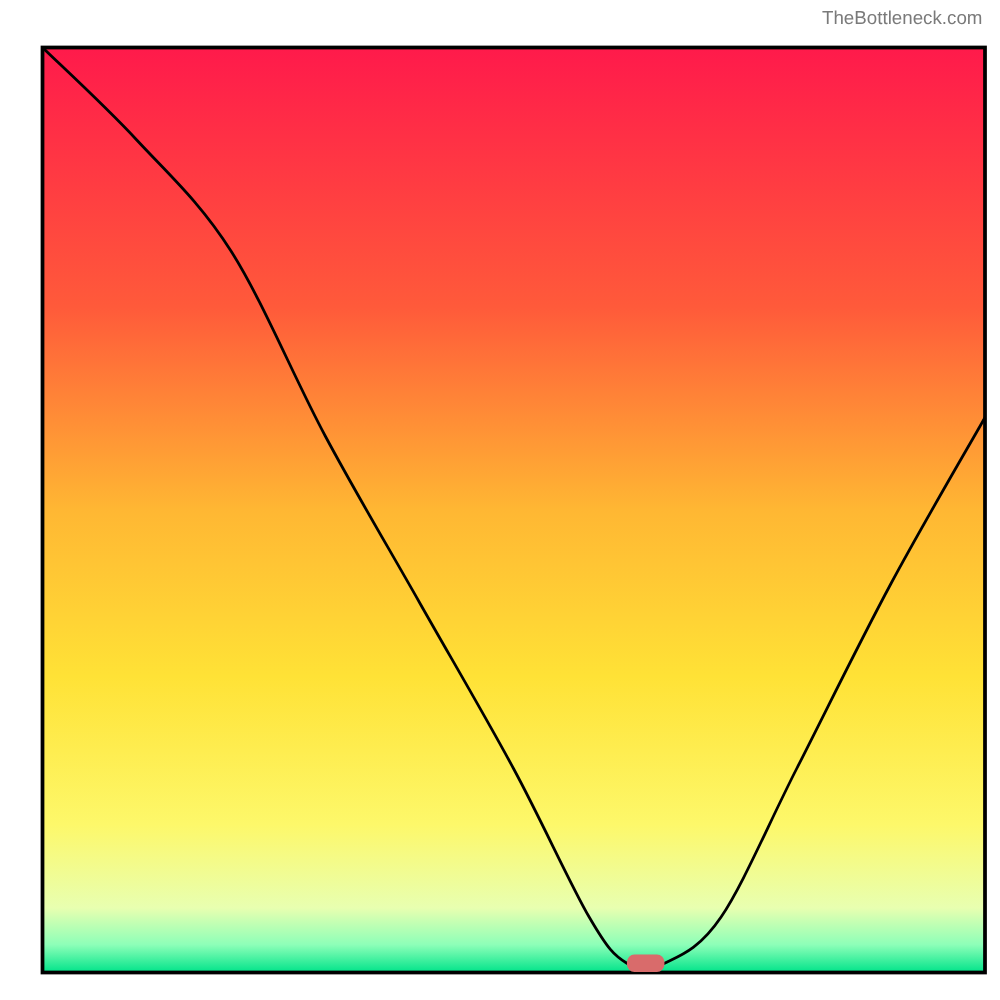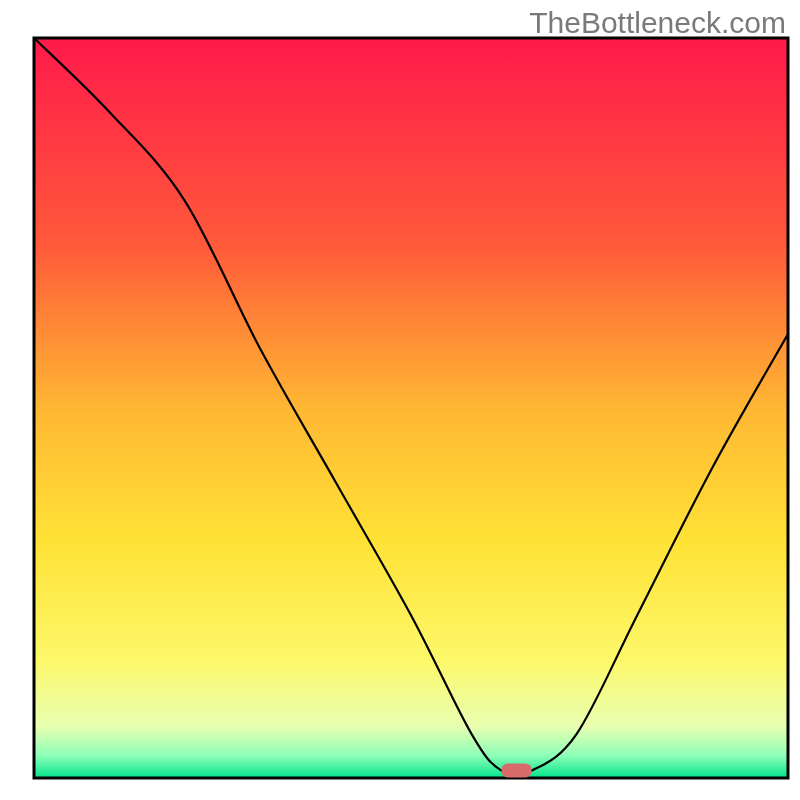--- a/index.html
+++ b/index.html
@@ -1,17 +1,17 @@
 <!DOCTYPE html>
 <html><head>
 <meta charset="utf-8">
 <style>
 body{margin:0;padding:0;background:#fff;font-family:Arial,sans-serif}
 .wrap{width:800px;height:800px;position:relative}
-.attrib{position:absolute;top:6px;right:14px;color:#7a7a7a;font-size:30px;font-weight:400}
+.attrib{position:absolute;top:6px;right:14px;color:#7a7a7a;font-size:15px;font-weight:400}
 svg{display:block}
 </style>
 </head>
 <body>
 
 <div class="wrap">
   <div class="attrib">TheBottleneck.com</div>
   <svg id="chart" width="800" height="800" viewBox="0 0 800 800">
     <defs>
       <linearGradient id="bg" x1="0" y1="0" x2="0" y2="1">

